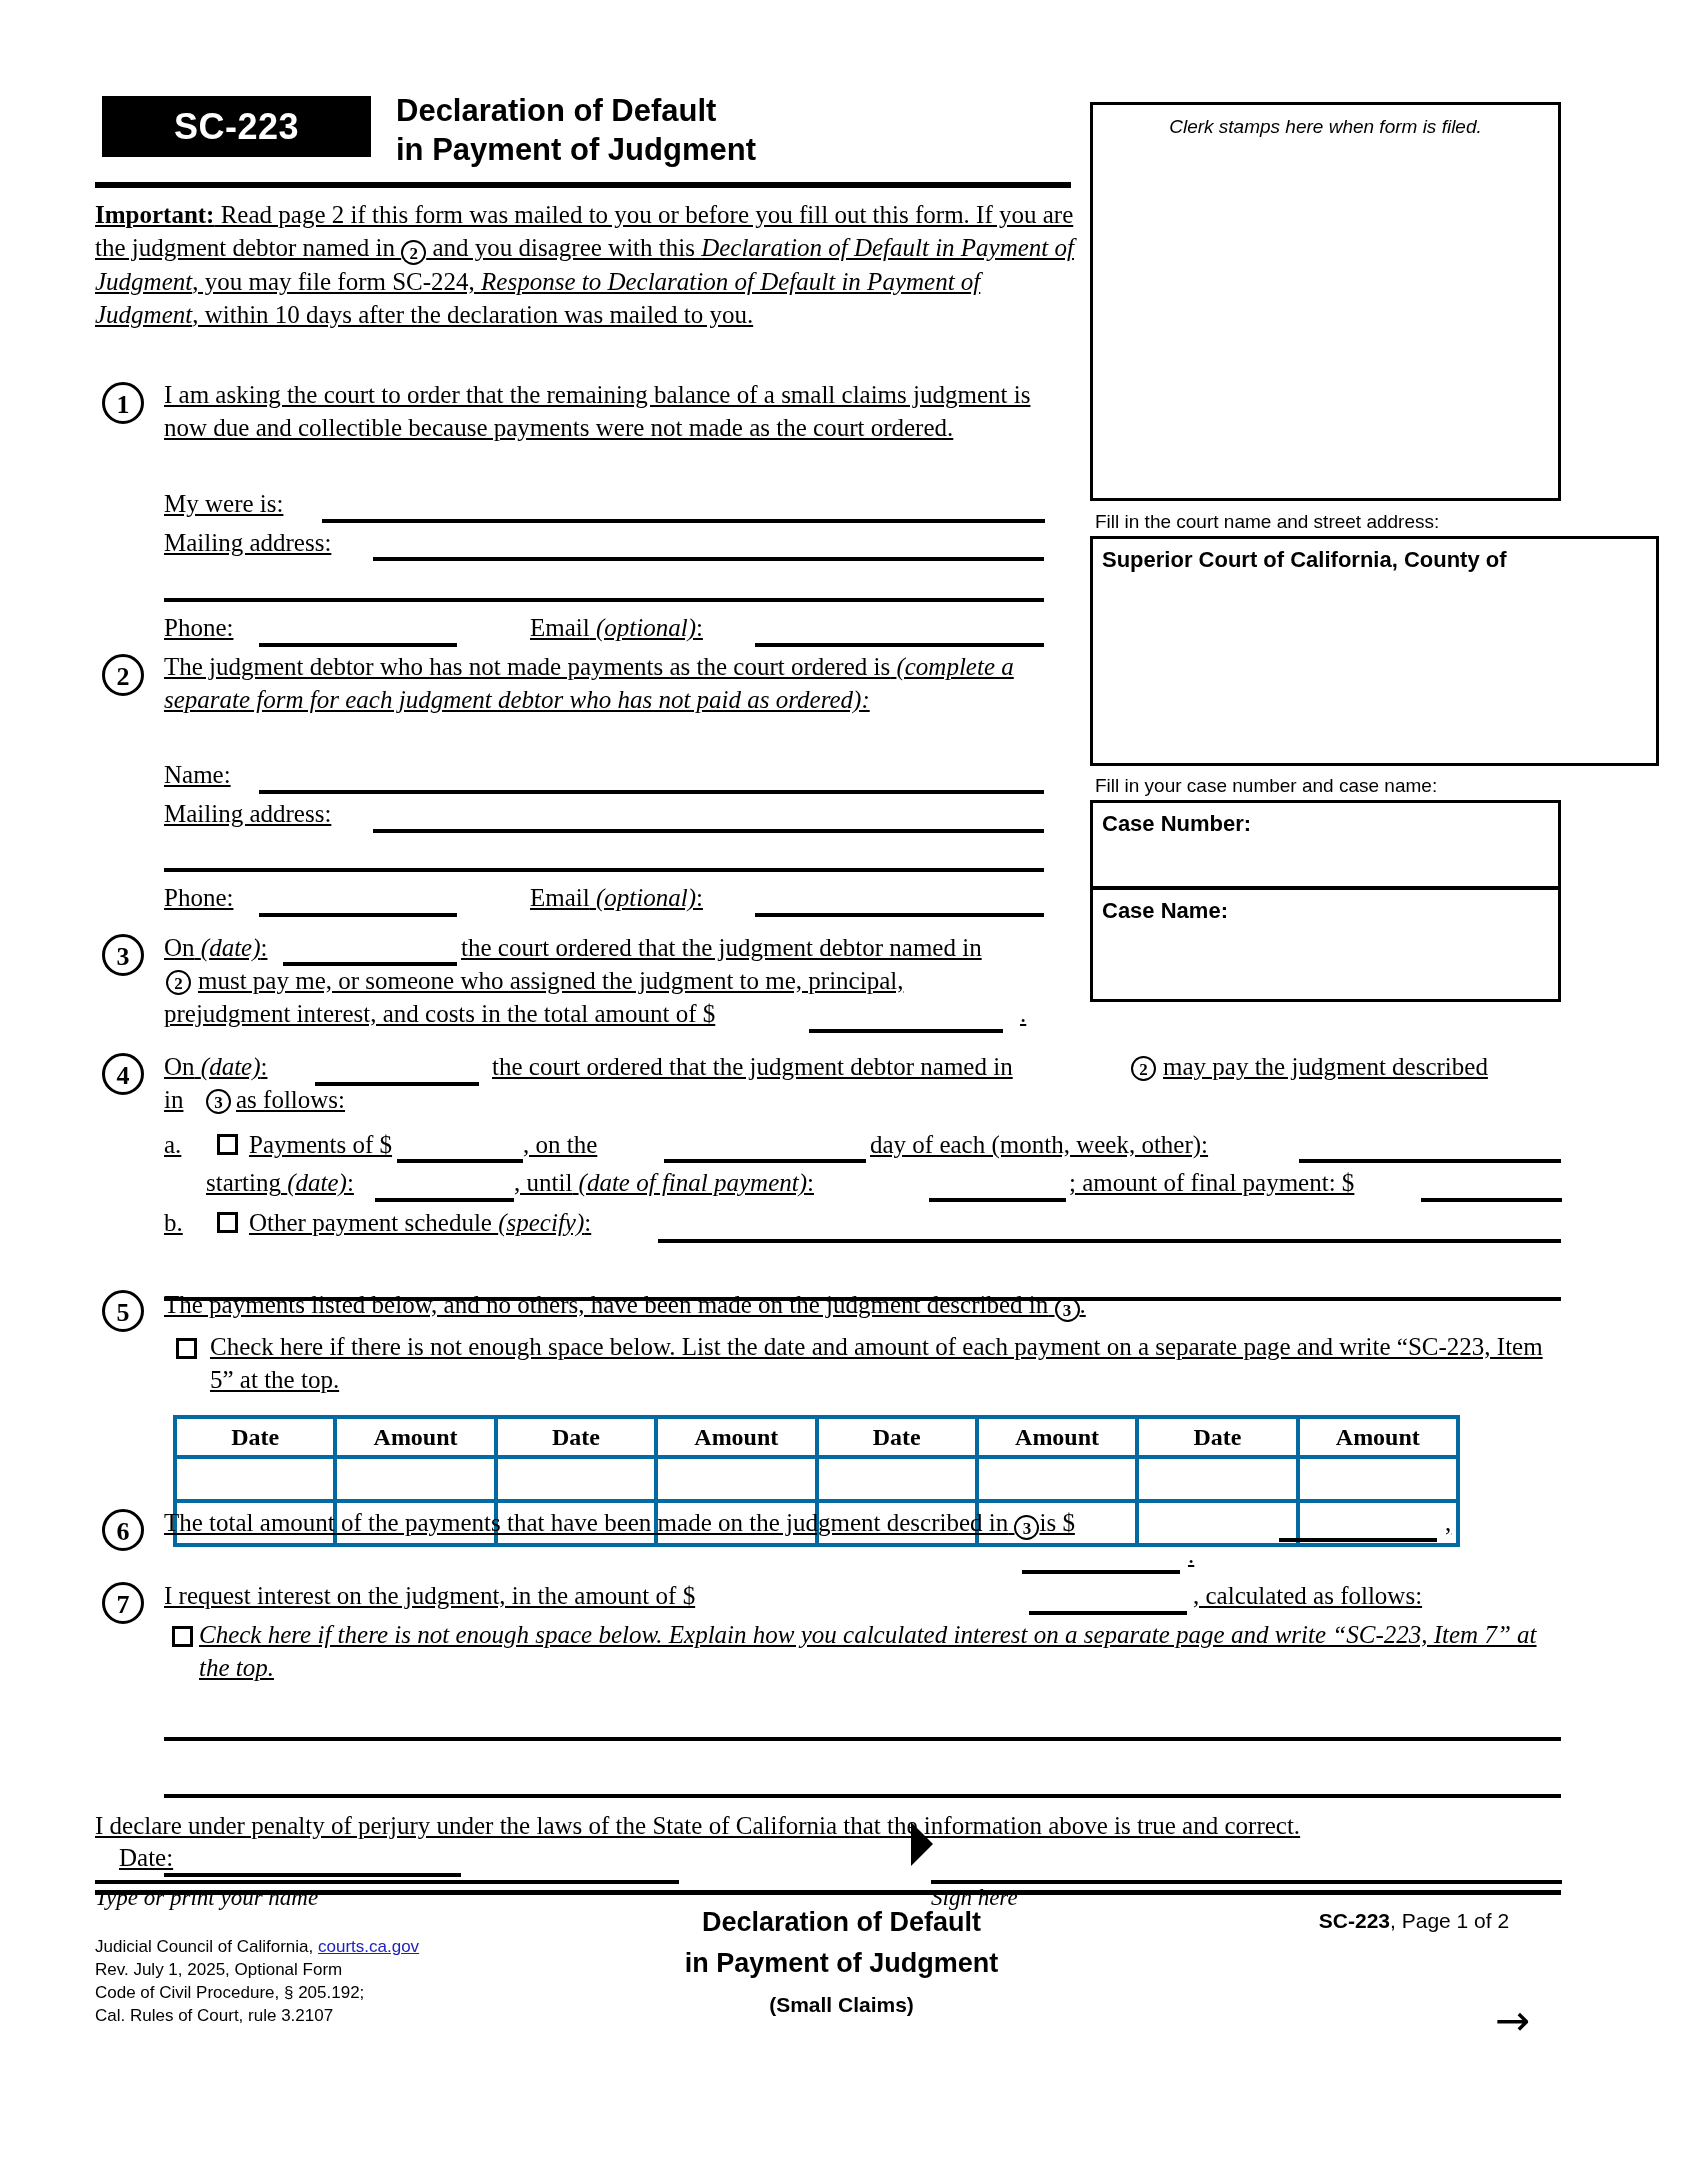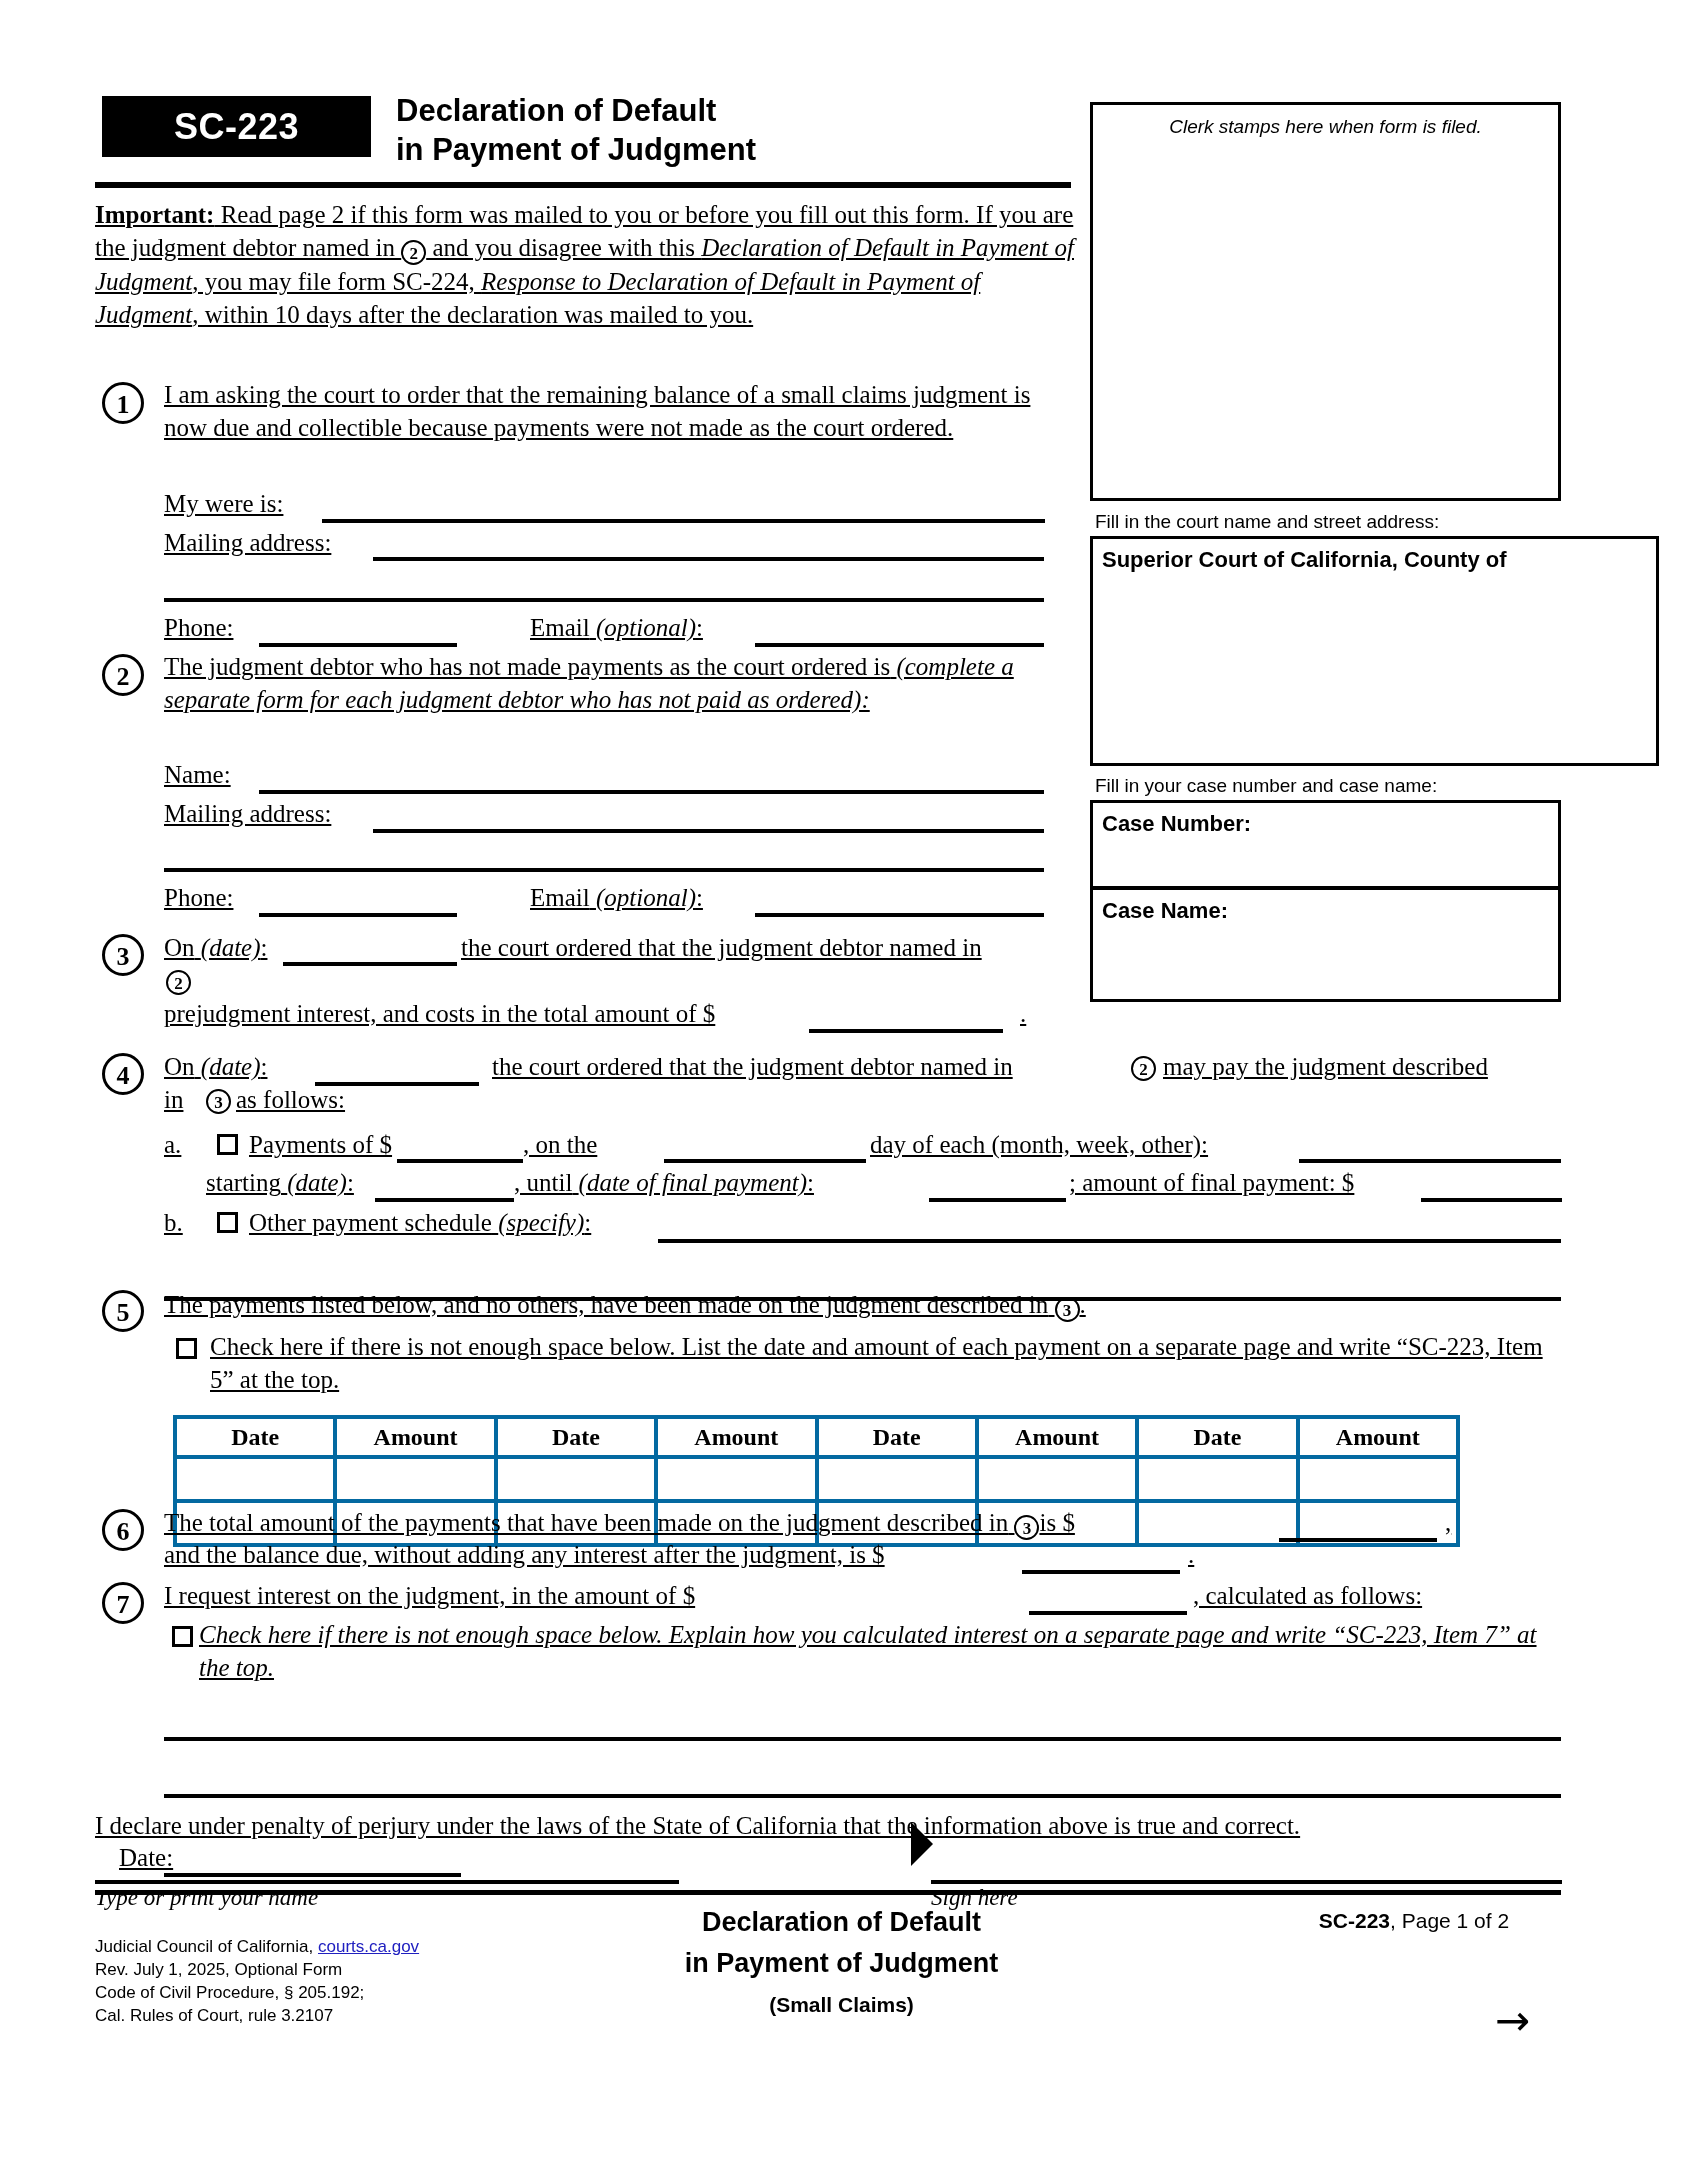--- a/index.html
+++ b/index.html
@@ -299,20 +299,21 @@
   <div class="rule" style="left:259px; top:913px; width:198px;"></div>
   <div class="body-text" style="left:530px; top:881px;"><span>Email</span> <em>(optional)</em><span>:</span></div>
   <div class="rule" style="left:755px; top:913px; width:289px;"></div>
 
   <div class="circ-big" style="left:102px; top:934px;">3</div>
   <div class="body-text" style="left:164px; top:931px;"><span>On</span> <em>(date)</em><span>:</span></div>
   <div class="rule" style="left:283px; top:962px; width:174px;"></div>
   <div class="body-text" style="left:461px; top:931px;">the court ordered that the judgment debtor named in</div>
 
   <span class="circ" style="position:absolute; left:166px; top:970px;">2</span>
+  <div class="body-text" style="left:198px; top:964px;">must pay me, or someone who assigned the judgment to me, principal,</div>
   <div class="body-text" style="left:164px; top:997px;">prejudgment interest, and costs in the total amount of $</div>
   <div class="rule" style="left:809px; top:1029px; width:194px;"></div>
   <div class="body-text" style="left:1020px; top:997px;">.</div>
 
   <div class="circ-big" style="left:102px; top:1053px;">4</div>
   <div class="body-text" style="left:164px; top:1050px;"><span>On</span> <em>(date)</em><span>:</span></div>
   <div class="rule" style="left:315px; top:1082px; width:164px;"></div>
   <div class="body-text" style="left:492px; top:1050px;">the court ordered that the judgment debtor named in</div>
   <span class="circ" style="position:absolute; left:1131px; top:1056px;">2</span>
   <div class="body-text" style="left:1163px; top:1050px;">may pay the judgment described</div>
@@ -384,21 +385,20 @@
         <td></td>
       </tr>
     </tbody>
   </table>
 
   <div class="circ-big" style="left:102px; top:1509px;">6</div>
   <div class="body-text" style="left:164px; top:1506px;"><span>The total amount of the payments that have been made on the judgment described in</span> <span class="circ">3</span><span>is  $</span></div>
   <div class="rule" style="left:1279px; top:1538px; width:158px;"></div>
   <div class="body-text" style="left:1445px; top:1506px;">,</div>
 
-  <div class="body-text" style="left:164px; top:1538px;">and the balance due, without adding any interest after the judgment, is $</div>
   <div class="rule" style="left:1022px; top:1570px; width:158px;"></div>
   <div class="body-text" style="left:1188px; top:1538px;">.</div>
 
   <div class="circ-big" style="left:102px; top:1582px;">7</div>
   <div class="body-text" style="left:164px; top:1579px;">I request interest on the judgment, in the amount of $</div>
   <div class="rule" style="left:1029px; top:1611px; width:158px;"></div>
   <div class="body-text" style="left:1193px; top:1579px;">, calculated as follows:</div>
 
   <div class="cbox" style="left:172px; top:1626px;"></div>
   <div class="body-text ital" style="left:199px; top:1618px; width:1362px;">Check here if there is not enough space below. Explain how you calculated interest on a separate page and write “SC-223, Item 7” at the top.</div>

